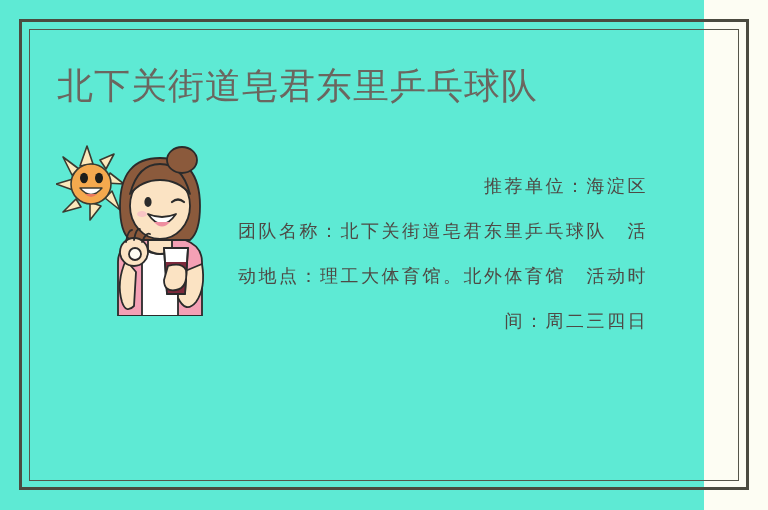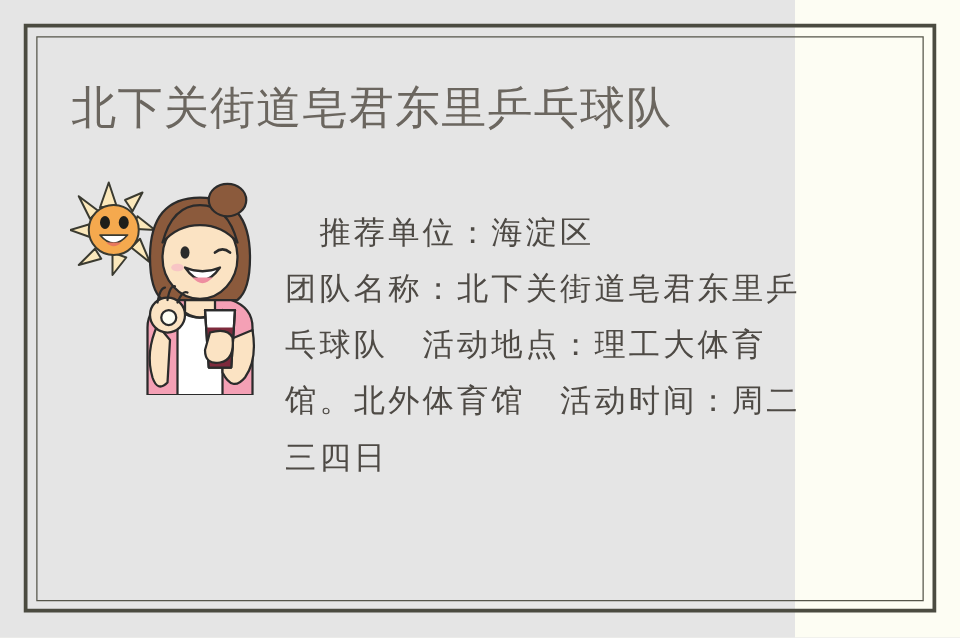--- a/index.html
+++ b/index.html
@@ -10,24 +10,25 @@
     width: 768px;
     height: 510px;
     background: #fdfdf3;
     font-family: "Liberation Sans", sans-serif;
     overflow: hidden;
   }
 
   
   .page {
     position: relative;
-    width: 636px;
+    width: 704px;
     height: 510px;
-    background: #e5e5e5;
+    background: #5eead4;
     box-sizing: border-box;
+    text-align: right;
   }
 
   .frame-outer {
     position: absolute;
     left: 19px;
     top: 19px;
     width: 730px;
     height: 471px;
     border: 3px solid #4b4b40;
     box-sizing: border-box;
@@ -66,21 +67,21 @@
   }
   .illustration svg { display: block; }
 
   
   .body-copy {
     position: absolute;
     left: 228px;
     top: 163px;
     width: 420px;
     font-family: "DejaVu Sans", "Liberation Sans", sans-serif;
-    font-size: 25px;
+    font-size: 18px;
     line-height: 45px;
     letter-spacing: 2.5px;
     color: #4e4a45;
     white-space: pre-wrap;
     word-break: break-all;
   }
 </style>
 </head>
 <body>
 

